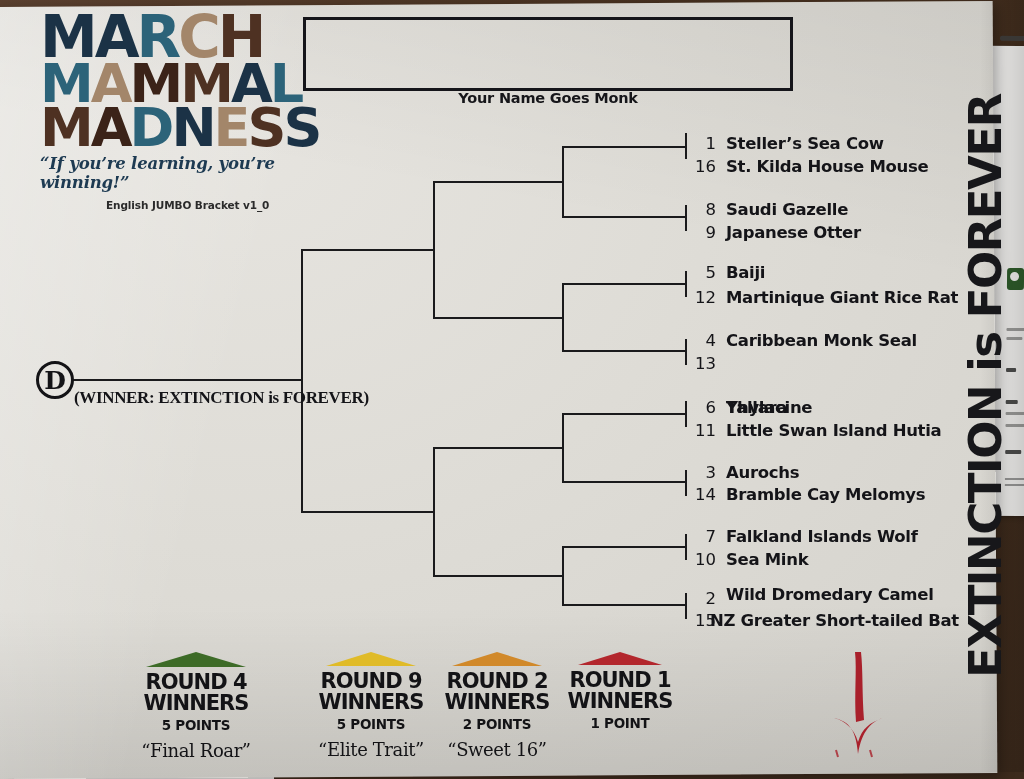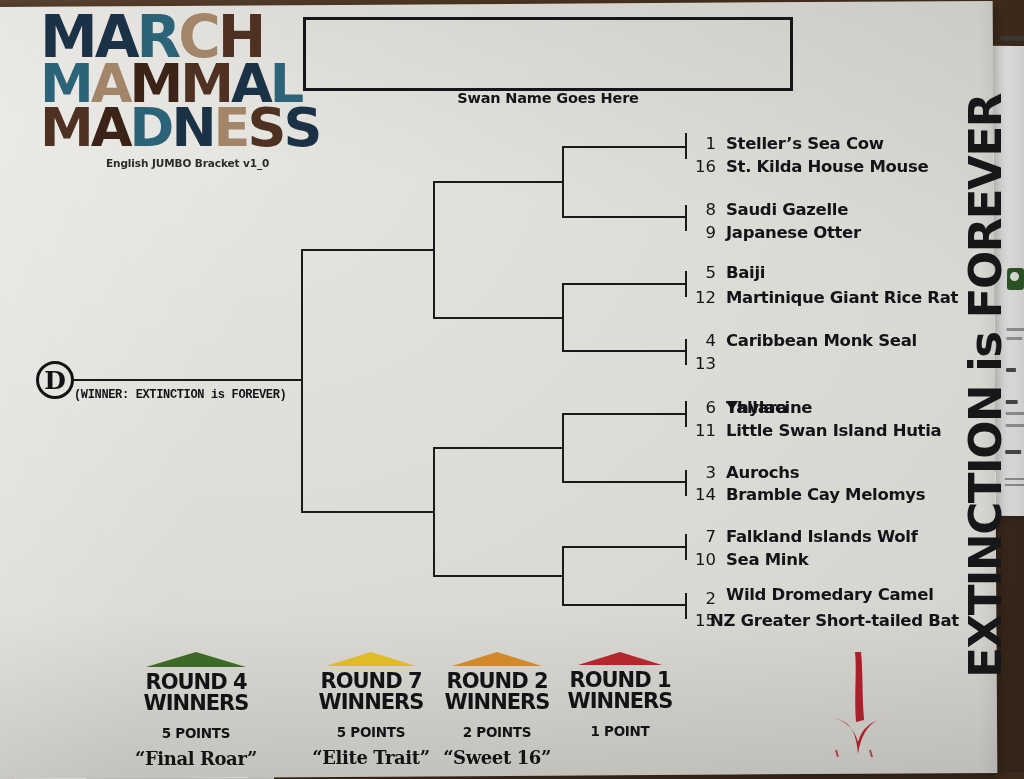--- a/index.html
+++ b/index.html
@@ -128,37 +128,37 @@
 
   
   .champ-circle{
     position:absolute; left:36px; top:361px; width:38px; height:38px;
     border:3px solid #131316; border-radius:50%;
     display:flex; align-items:center; justify-content:center;
     font-family:"DejaVu Serif", serif; font-weight:bold; font-size:25px; color:#131316;
   }
   .champ-label{
     position:absolute; left:74px; top:388px;
-    font-family:Liberation Mono, monospace; font-weight:bold;
-    font-size:12px; color:#141418; letter-spacing:-.35px;
+    font-family:Liberation Serif, serif; font-weight:bold;
+    font-size:17px; color:#141418; letter-spacing:-.35px;
   }
 
   
   .legend-item{ position:absolute; text-align:center; }
   .chev{ margin:0 auto 5px auto; width:0; height:0; }
   .leg-r{
     font-family:"DejaVu Sans", sans-serif; font-weight:bold;
     font-size:21px; line-height:.98; color:#131316; letter-spacing:-1px;
   }
   .leg-p{
     font-family:"DejaVu Sans", sans-serif; font-weight:bold;
-    font-size:13.5px; color:#131316; margin-top:12px; letter-spacing:-.3px;
+    font-size:13.5px; color:#131316; margin-top:4px; letter-spacing:-.3px;
   }
   .leg-n{
-    font-family:"DejaVu Serif", serif; font-weight:bold;
+    font-family:"DejaVu Serif", serif; font-weight:normal;
     font-size:18px; color:#131316; margin-top:7px; letter-spacing:-.4px;
   }
   .slogan-wrap{
     position:absolute; left:948px; top:126px; width:74px; height:520px;
   }
   .slogan-inner{
     position:absolute; left:0; top:0;
     width:520px; height:74px;
     transform-origin:0 0;
     transform:rotate(-90deg) translate(-520px,0);
@@ -216,25 +216,26 @@
     </div>
     <div class="logo-row r3">
       <span class="ltr c-brown">M</span>
       <span class="ltr c-dbrown">A</span>
       <span class="ltr c-teal">D</span>
       <span class="ltr c-navy">N</span>
       <span class="ltr c-tan">E</span>
       <span class="ltr c-brown">S</span>
       <span class="ltr c-navy">S</span>
     </div>
+    <div class="logo-tag">“If you’re learning, you’re winning!”</div>
     <div class="logo-ver">English JUMBO Bracket v1_0</div>
   </div>
 
   <div class="namebox"></div>
-  <div class="namecap">Swan Name Goes Here</div>
+  <div class="namecap">Your Name Goes Monk</div>
 
   <div>
 
     <div class="bk h" style="left:562px; top:146px; width:124px;"></div>
     <div class="bk h" style="left:562px; top:216px; width:124px;"></div>
     <div class="bk v" style="left:562px; top:146px; height:72px;"></div>
     <div class="bk v" style="left:685px; top:133px; height:26px;"></div>
     <div class="bk v" style="left:685px; top:205px; height:26px;"></div>
 
     <div class="bk h" style="left:562px; top:283px; width:124px;"></div>
@@ -325,21 +326,21 @@
     <div class="legend-item" style="left:134px; top:652px; width:124px;">
       <div class="chev" style="border-left:50px solid transparent;border-right:50px solid transparent;border-bottom:15px solid #3d6b27;"></div>
       <div class="leg-r">ROUND 4</div>
       <div class="leg-r">WINNERS</div>
       <div class="leg-p">5 POINTS</div>
       <div class="leg-n">“Final Roar”</div>
     </div>
 
     <div class="legend-item" style="left:312px; top:652px; width:118px;">
       <div class="chev" style="border-left:45px solid transparent;border-right:45px solid transparent;border-bottom:14px solid #e0bb28;"></div>
-      <div class="leg-r">ROUND 7</div>
+      <div class="leg-r">ROUND 9</div>
       <div class="leg-r">WINNERS</div>
       <div class="leg-p">5 POINTS</div>
       <div class="leg-n">“Elite Trait”</div>
     </div>
 
     <div class="legend-item" style="left:438px; top:652px; width:118px;">
       <div class="chev" style="border-left:45px solid transparent;border-right:45px solid transparent;border-bottom:14px solid #d1892a;"></div>
       <div class="leg-r">ROUND 2</div>
       <div class="leg-r">WINNERS</div>
       <div class="leg-p">2 POINTS</div>

